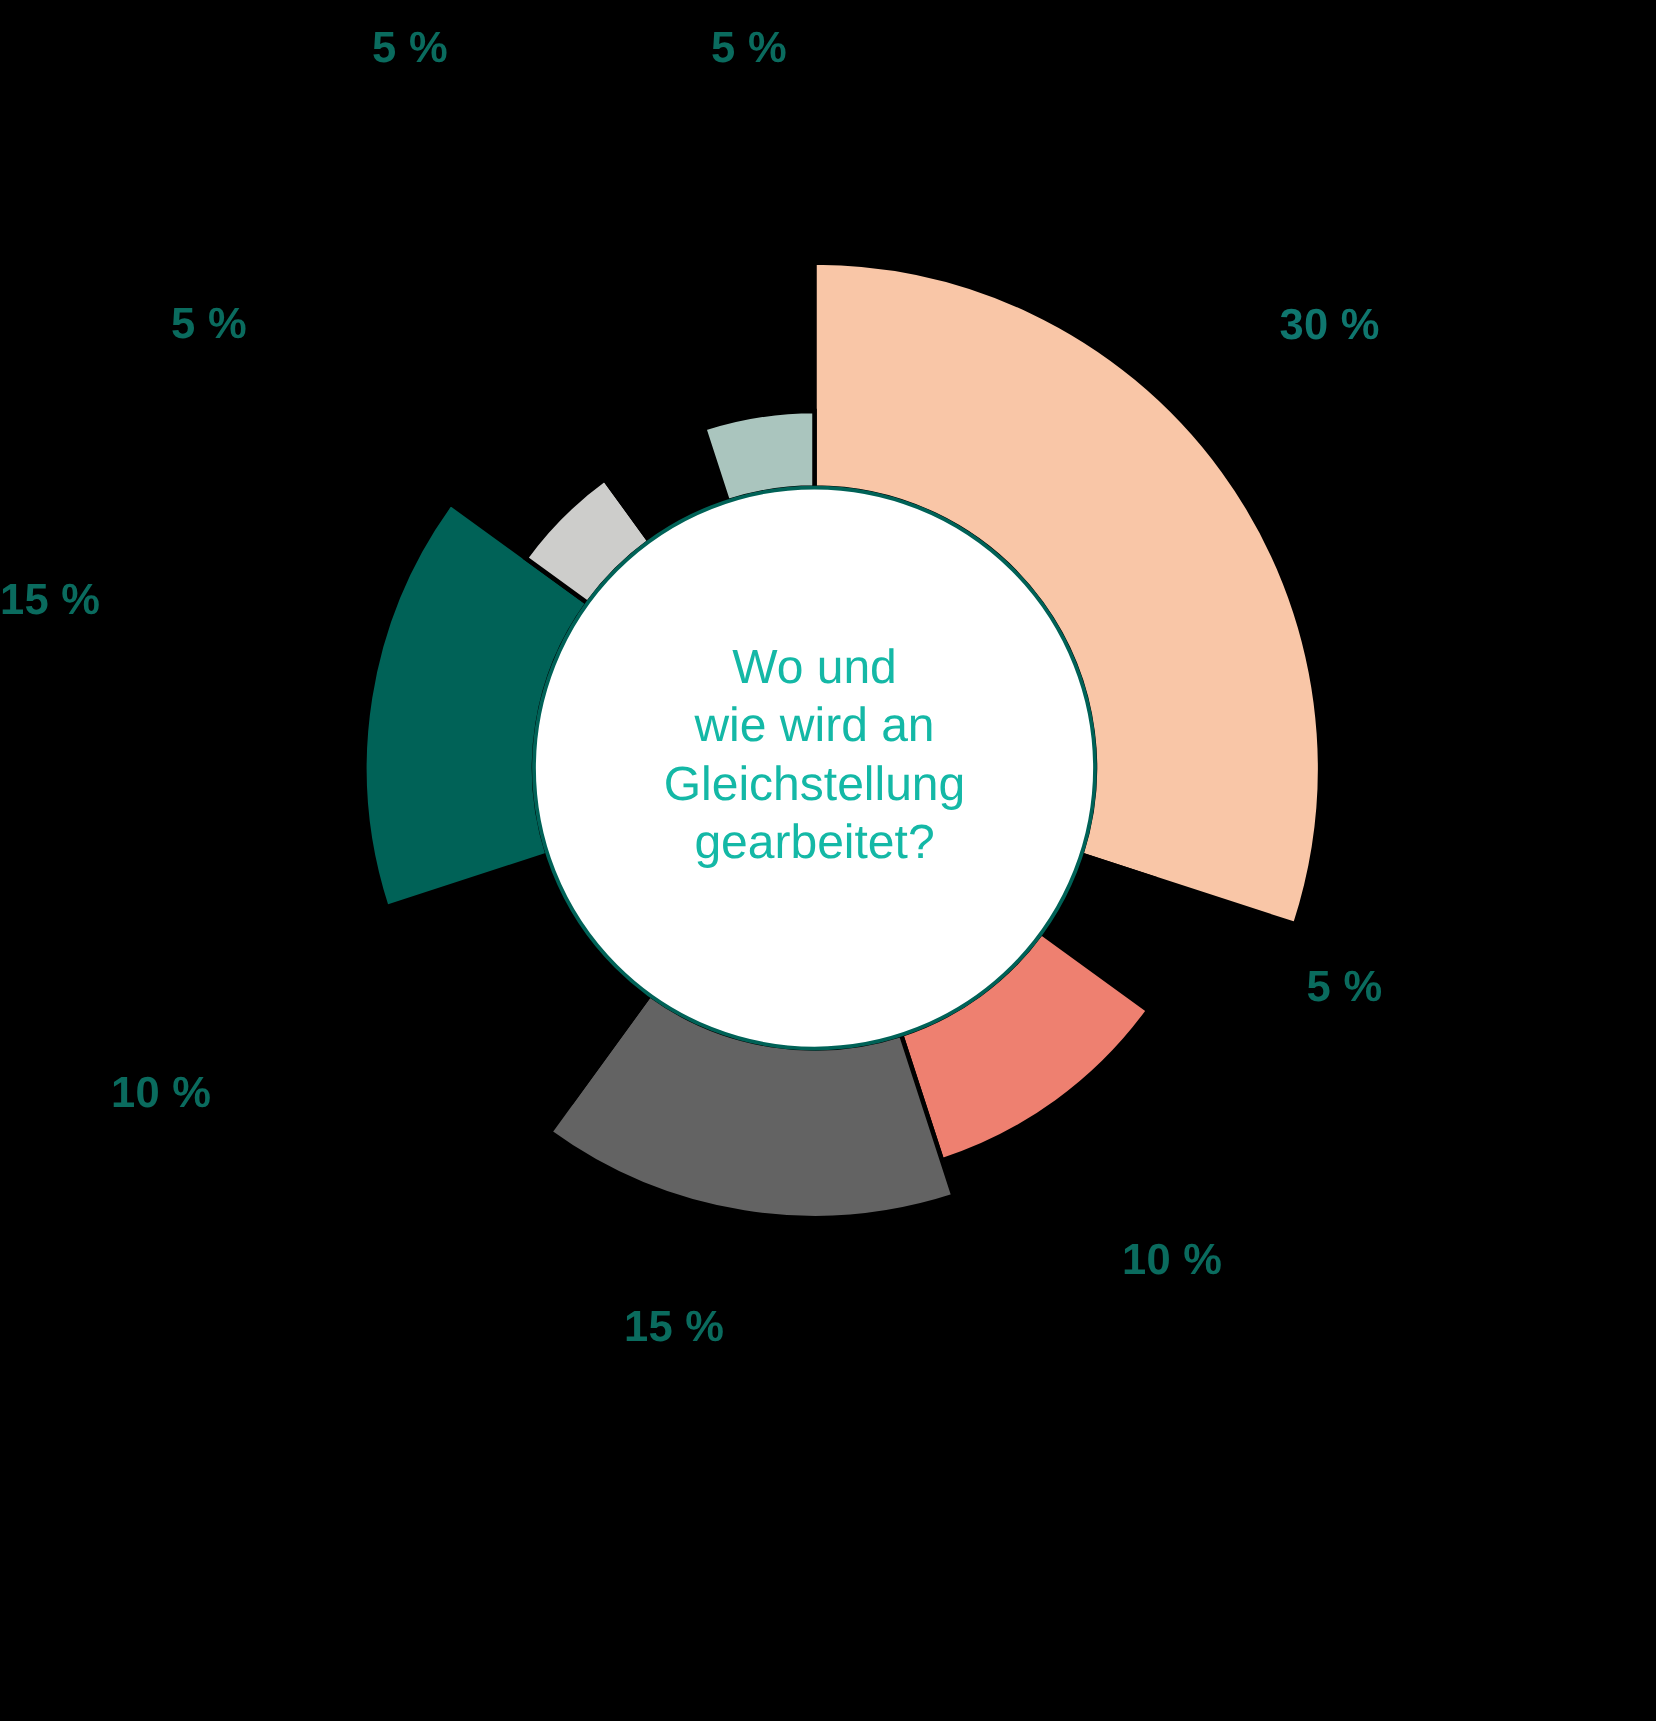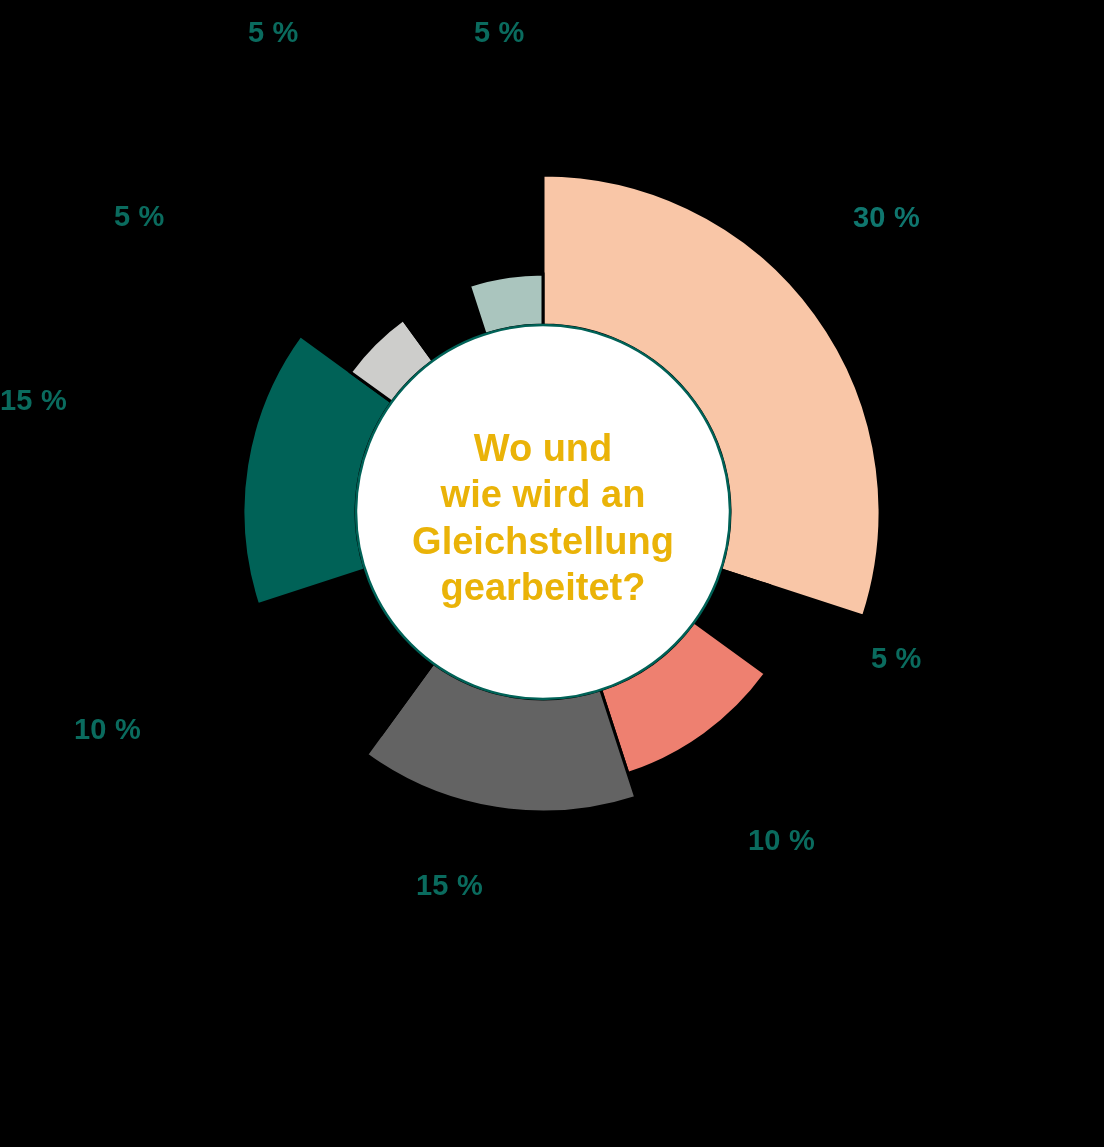--- a/index.html
+++ b/index.html
@@ -36,24 +36,24 @@
     letter-spacing: 0.2px;
     white-space: nowrap;
     line-height: 1;
   }
   #center-text {
     position: absolute;
     left: 380px;
     top: 425px;
     width: 326px;
     text-align: center;
-    color: #eab308;
+    color: #14b8a6;
     font-family: "Liberation Sans", sans-serif;
-    font-weight: bold;
-    font-size: 38px;
+    font-weight: normal;
+    font-size: 32px;
     line-height: 1.22;
     white-space: pre-line;
     pointer-events: none;
   }
 </style>
 </head>
 <body>
 
 <div id="stage">
 

